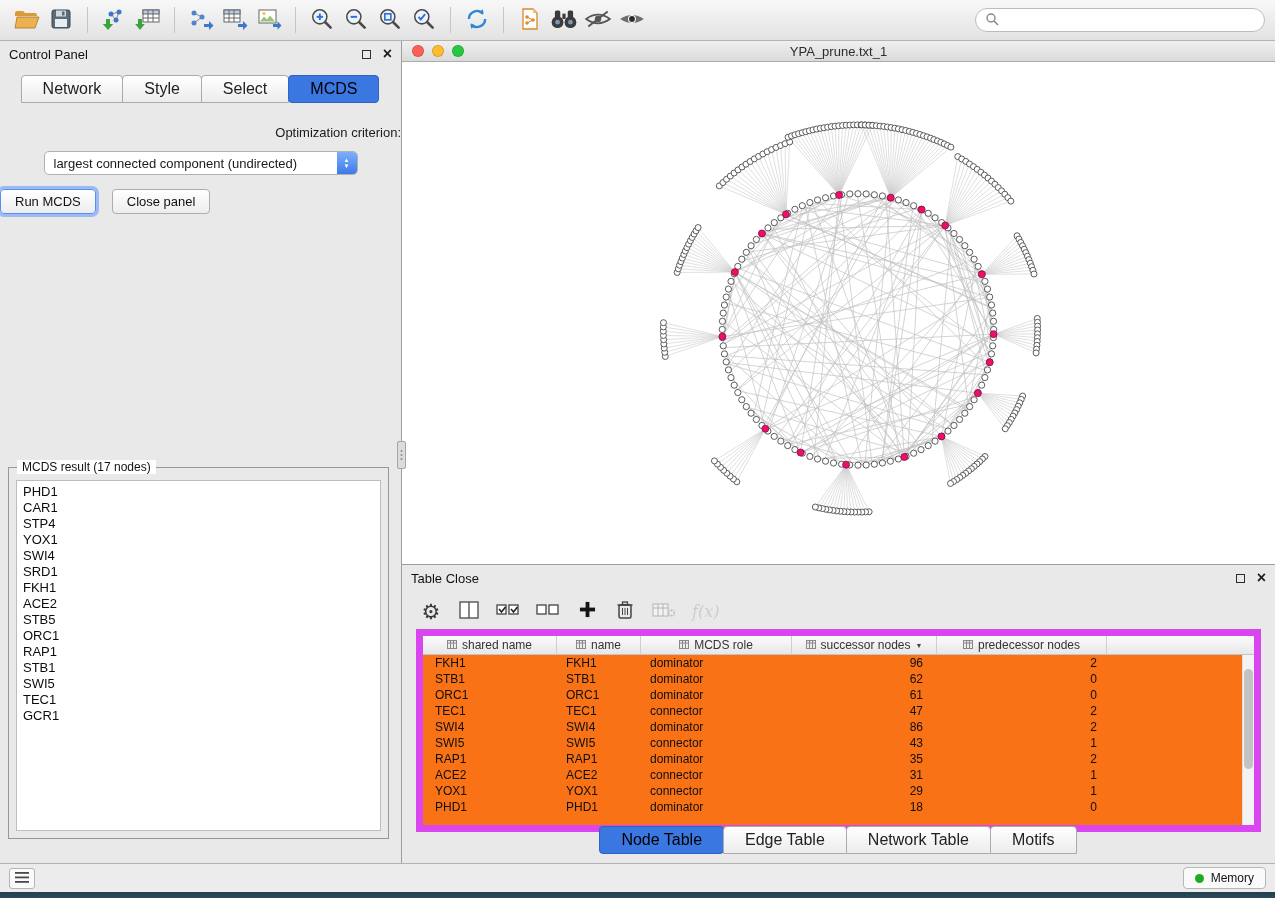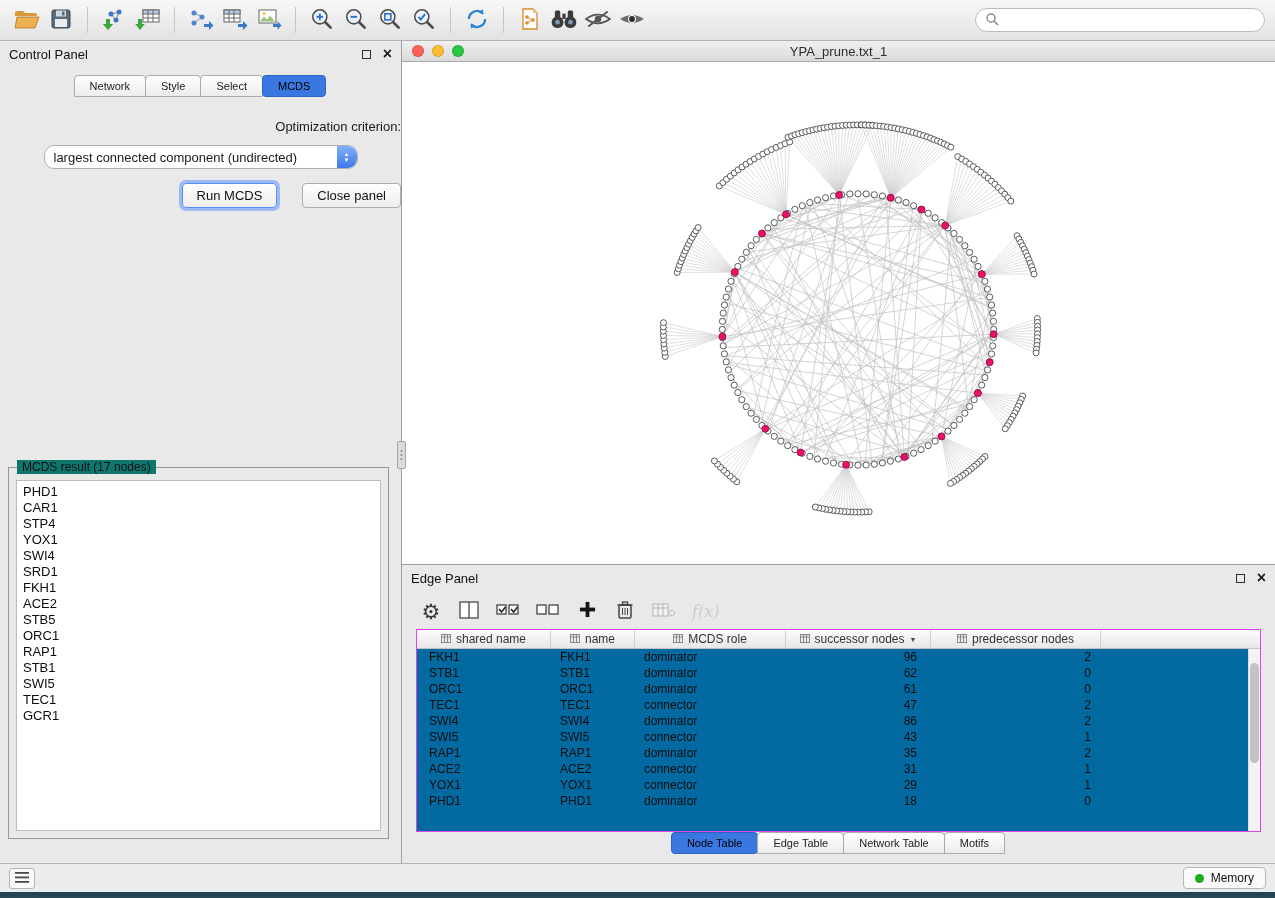--- a/index.html
+++ b/index.html
@@ -16,31 +16,31 @@
   
   .main{position:absolute;top:41px;left:0;right:0;bottom:35px}
 
   
   .control-panel{position:absolute;top:0;left:0;width:402px;height:100%;background:#e9e9e9;border-right:1px solid #9e9e9e}
   .panel-header{height:26px;display:flex;align-items:center;padding:0 9px;font-size:13px;color:#111}
   .win-btns{margin-left:auto;display:flex;gap:12px;align-items:center}
   .minimize-box{width:9px;height:9px;border:1.5px solid #2e2e2e;display:inline-block}
   .close-x{font-size:16px;font-weight:bold;color:#1d1d1d;line-height:1}
   .tabs-row{display:flex;justify-content:center;margin-top:8px}
-  .tab{padding:4px 15px;font-size:11px;background:linear-gradient(#ffffff,#ececec);border:1px solid #ababab;margin-left:-1px;color:#222;border-radius:4px 4px 0 0}
+  .tab{padding:4px 21px;font-size:16px;background:linear-gradient(#ffffff,#ececec);border:1px solid #ababab;margin-left:-1px;color:#222;border-radius:4px 4px 0 0}
   .tab.active{background:#3b77e0;border-color:#2f62c4;color:#000000;border-radius:4px}
   .opt-label{text-align:right;margin-top:22px;font-size:13px}
-  .dropdown{width:314px;height:24px;margin:11px auto 0;background:#fff;border:1px solid #b1b1b1;border-radius:10px;display:flex;align-items:center;overflow:hidden}
+  .dropdown{width:314px;height:24px;margin:11px auto 0;background:#fff;border:1px solid #b1b1b1;border-radius:5px;display:flex;align-items:center;overflow:hidden}
   .dropdown-text{padding-left:9px;font-size:13px;flex:1;white-space:nowrap}
   .dropdown-stepper{width:20px;height:24px;background:linear-gradient(#82b1fb,#3a77e8);display:flex;flex-direction:column;align-items:center;justify-content:center;color:#fff;font-size:6px;line-height:6px;border-radius:0 4px 4px 0}
-  .btn-row{display:flex;justify-content:flex-end;gap:25px;margin-top:14px}
+  .btn-row{display:flex;justify-content:flex-start;gap:16px;margin-top:14px}
   .pbtn{padding:4px 14px;font-size:13px;background:linear-gradient(#ffffff,#ededed);border:1px solid #adadad;border-radius:4px;color:#111}
   .pbtn.focused{box-shadow:0 0 0 3px rgba(92,148,255,.55);border-color:#5a8ef0}
   .result-box{position:absolute;left:8px;right:12px;top:426px;bottom:24px;border:1px solid #979797}
-  .result-legend{position:absolute;top:-8px;left:8px;background:#0f766e;padding:0 5px;font-size:12px;color:#111}
+  .result-legend{position:absolute;top:-8px;left:8px;background:#ffffff;padding:0 5px;font-size:12px;color:#111}
   .result-list{position:absolute;left:7px;right:7px;top:12px;bottom:7px;background:#fff;border:1px solid #bdbdbd;overflow:hidden;padding:3px 0}
   .mcds-item{font-size:13px;line-height:16px;padding-left:6px;color:#0c0c0c}
   .splitter-handle{position:absolute;left:397px;top:400px;width:9px;height:28px;background:#dcdcdc;border:1px solid #a5a5a5;border-radius:2px;z-index:5}
 
   
   .right-area{position:absolute;left:402px;top:0;right:0;height:100%}
   .network-window{position:absolute;top:0;left:0;right:0;height:524px;border-bottom:1px solid #9e9e9e;background:#fff}
   .net-titlebar{height:21px;background:linear-gradient(#f0f0f0,#dadada);border-bottom:1px solid #ababab;display:flex;align-items:center;position:relative}
   .traffic{display:flex;gap:8px;margin-left:10px;z-index:2}
   .light{width:12px;height:12px;border-radius:50%;border:1px solid rgba(0,0,0,.15)}
@@ -48,21 +48,21 @@
   .net-canvas{position:absolute;top:21px;left:0;right:0;bottom:0;background:#fff}
   .net-canvas svg{display:block;width:100%;height:100%}
 
   
   .table-panel{position:absolute;left:0;right:0;top:524px;bottom:0;background:#e9e9e9}
   .tp-toolbar{height:40px;display:flex;align-items:center;gap:16px;padding:0 18px}
   .tp-icon{display:flex;align-items:center;justify-content:center;min-width:22px;height:26px}
   .gear-glyph{font-size:21px;color:#3a3a3a;line-height:1}
   .fx-glyph{font-family:"DejaVu Serif",serif;font-style:italic;color:#a9a9a9;font-size:16px}
   .disabled{opacity:.45}
-  .table-area{position:absolute;left:14px;right:14px;top:64px;bottom:31px;background:#0369a1;border:1px solid #d946ef;overflow:hidden}
+  .table-area{position:absolute;left:14px;right:14px;top:64px;bottom:31px;background:#f97316;border:7px solid #d946ef;overflow:hidden}
   .thead{display:flex;height:19px;background:linear-gradient(#fcfcfc,#e7e7e7);border-bottom:1px solid #c4c4c4;font-size:12px;color:#333}
   .hcell{display:flex;align-items:center;justify-content:center;gap:5px;border-right:1px solid #cfcfcf;overflow:hidden;white-space:nowrap}
   .hc0{width:134px}.hc1{width:84px}.hc2{width:151px}.hc3{width:145px}.hc4{width:170px}.hcf{flex:1;border-right:none}
   .sort-arrow{font-size:7px;color:#444}
   .tbody{position:absolute;top:19px;left:0;right:12px;bottom:0;overflow:hidden}
   .trow{display:flex;height:16px;font-size:12px;align-items:center}
   .tcell{overflow:hidden;white-space:nowrap;color:#0e0e0e}
   .c0{width:134px;padding-left:12px}
   .c1{width:84px;padding-left:9px}
   .c2{width:151px;padding-left:9px}
@@ -953,21 +953,21 @@
               <circle cx="587.0" cy="300.9" r="3.5" fill="#ec1168" stroke="#8e0a45" stroke-width="0.8"></circle>
               <circle cx="501.5" cy="395.8" r="3.5" fill="#ec1168" stroke="#8e0a45" stroke-width="0.8"></circle>
               <circle cx="397.5" cy="391.3" r="3.5" fill="#ec1168" stroke="#8e0a45" stroke-width="0.8"></circle>
             </g>
           </svg>
       </div>
     </div>
 
     <div class="table-panel">
       <div class="panel-header">
-        <span>Edge Panel</span>
+        <span>Table Close</span>
         <span class="win-btns">
           <span class="minimize-box"></span>
           <span class="close-x">×</span>
         </span>
       </div>
       <div class="tp-toolbar">
         <span class="tp-icon">
             <span class="gear-glyph">⚙</span>
           </span>
         <span class="tp-icon">

